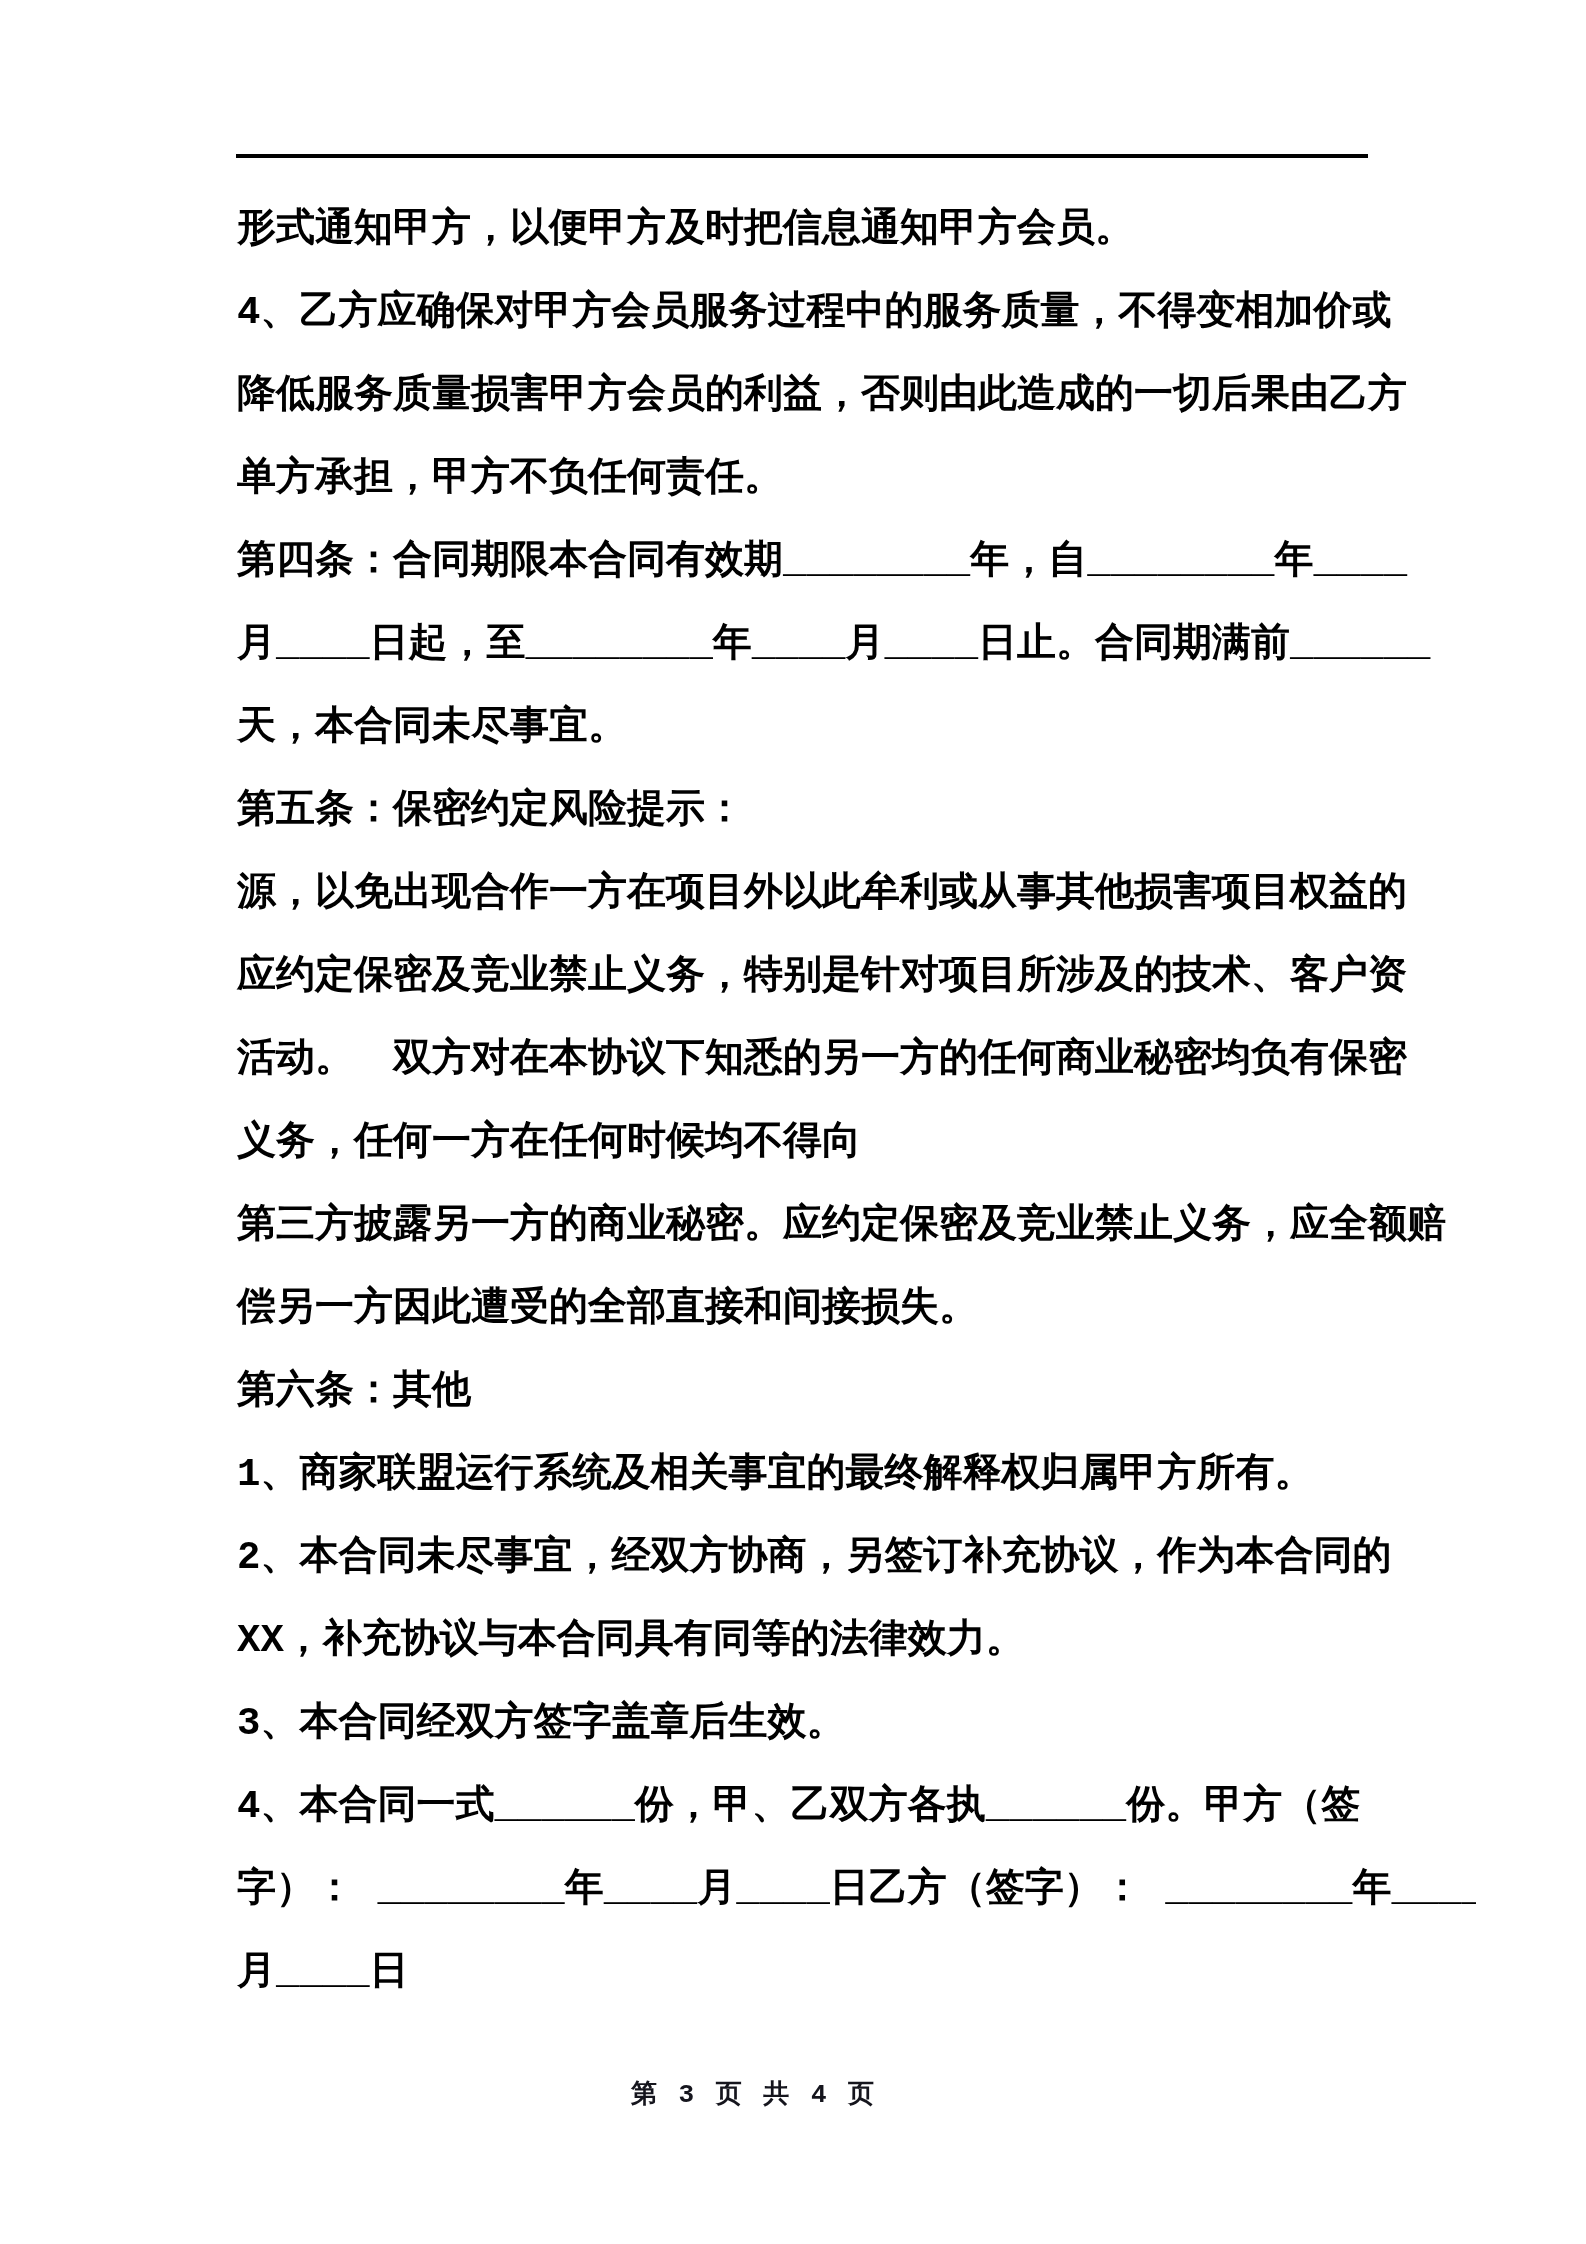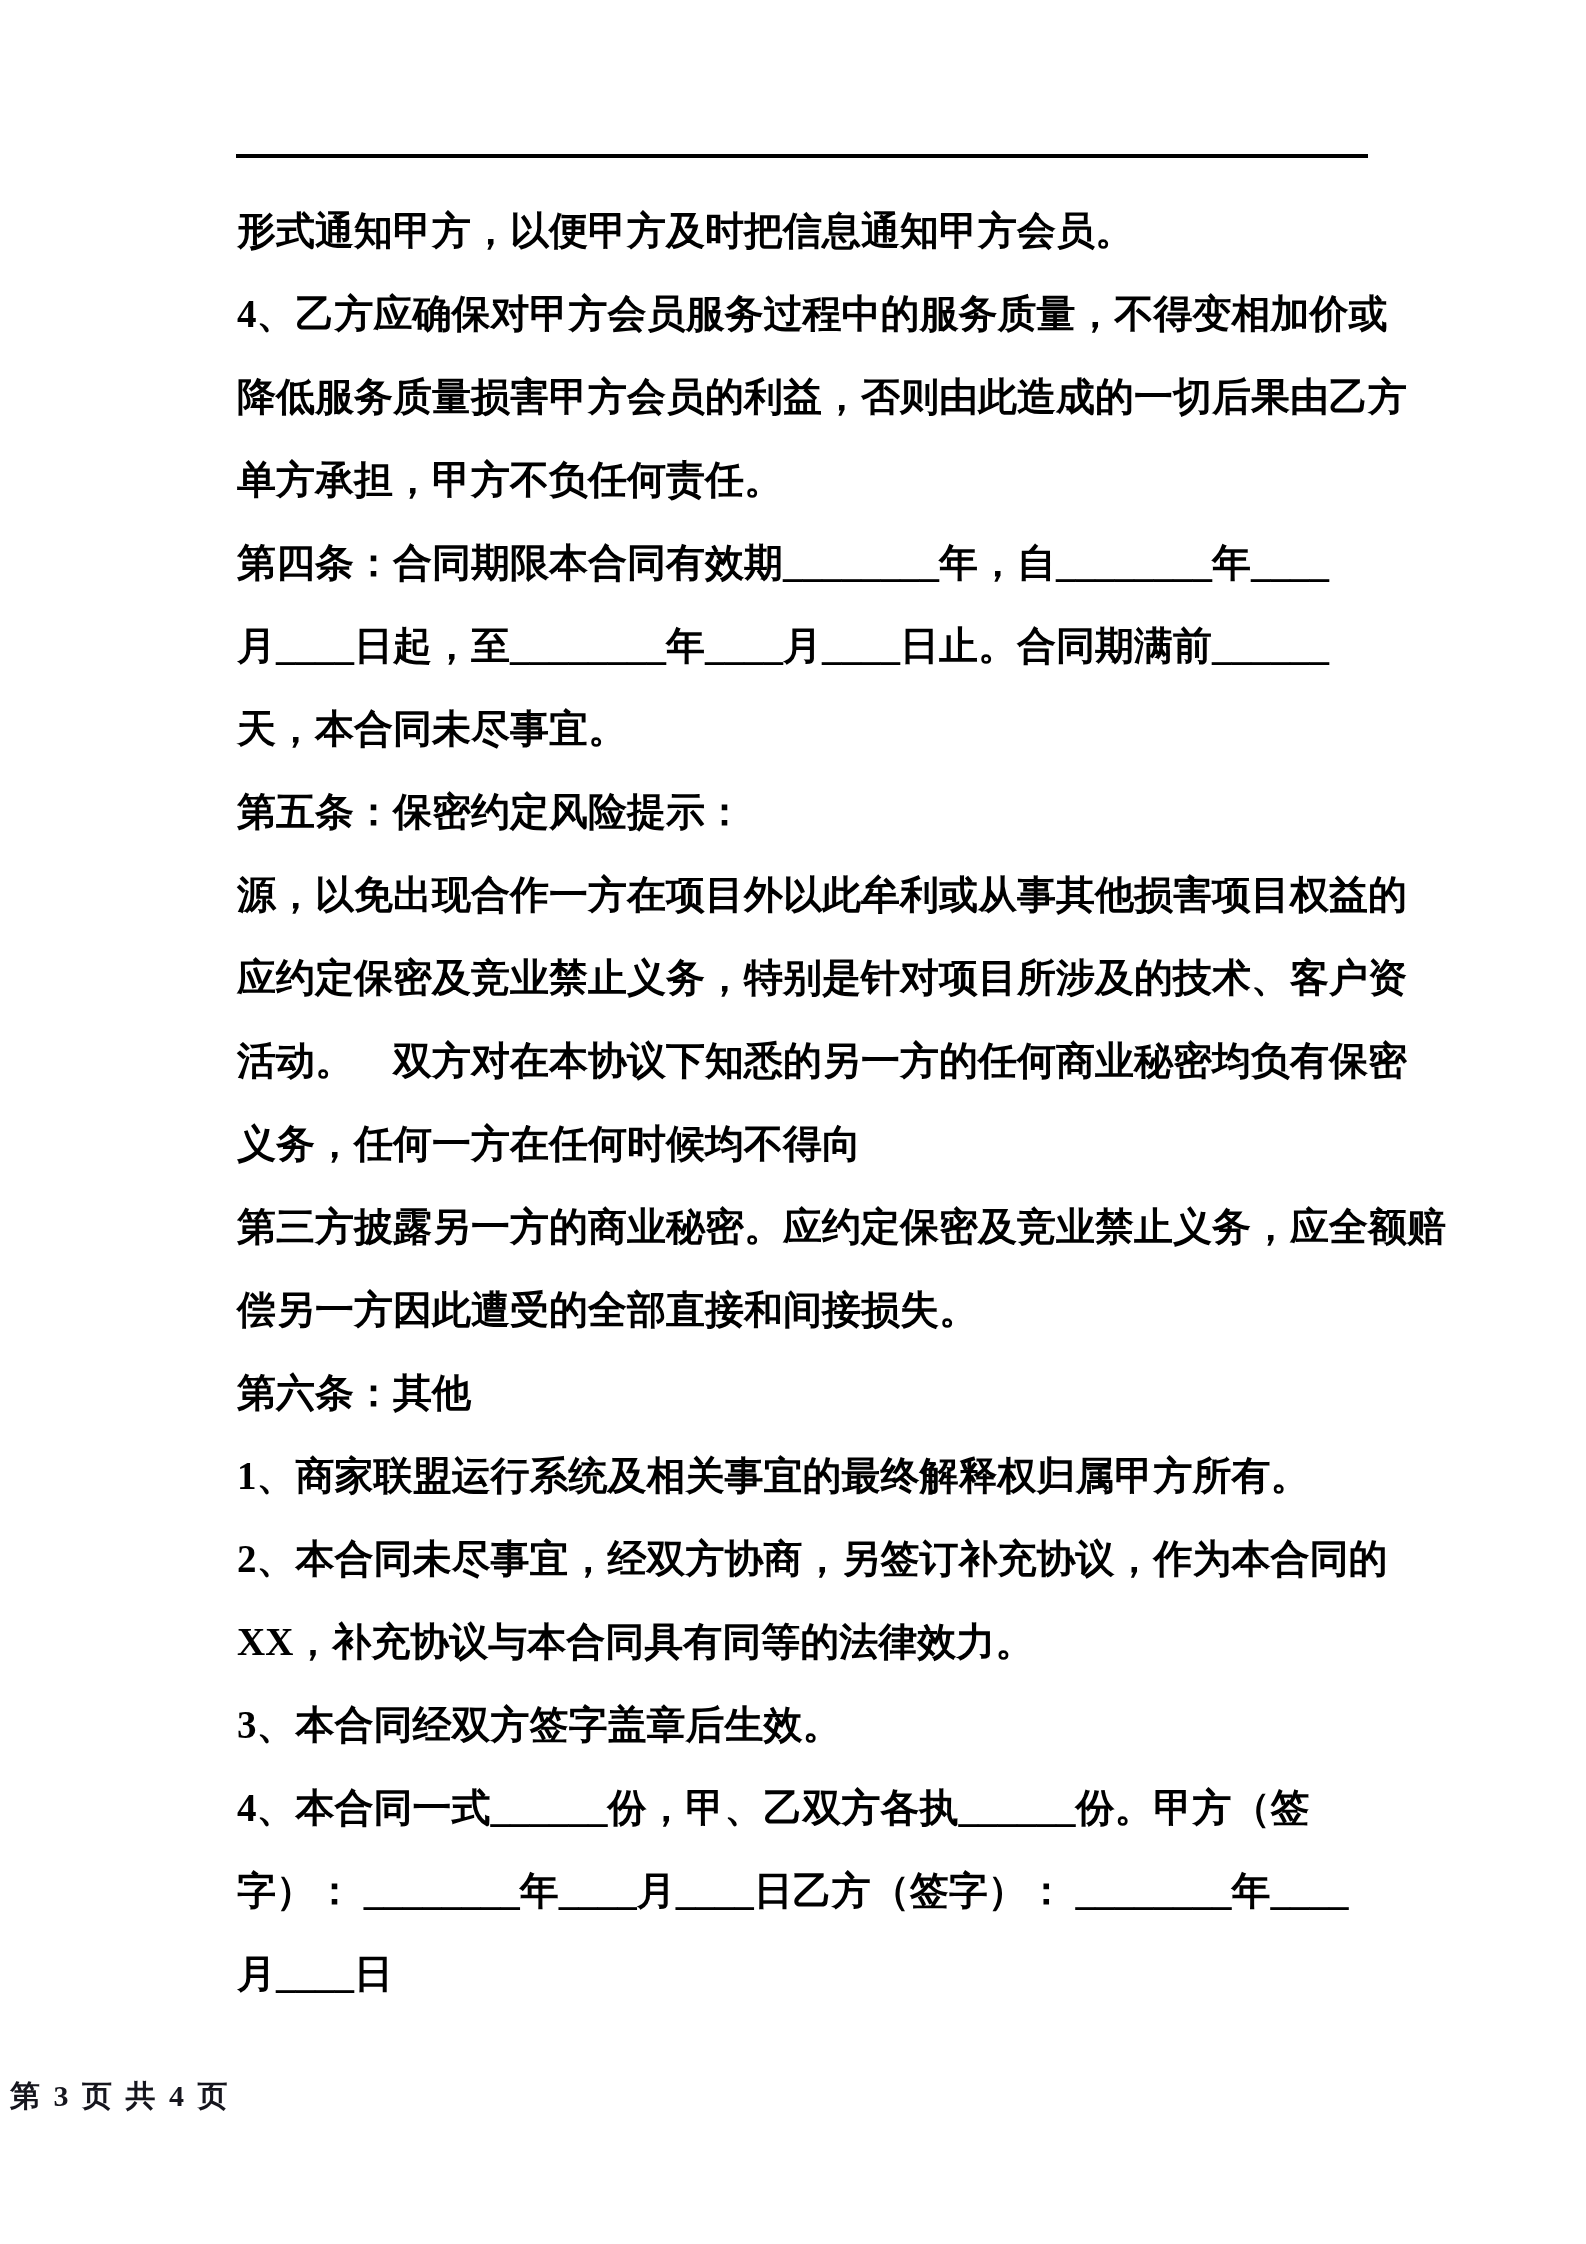--- a/index.html
+++ b/index.html
@@ -6,21 +6,21 @@
     margin: 0;
     padding: 0;
     background: #ffffff;
   }
   .page {
     position: relative;
     width: 1476px;
     height: 2244px;
     background: #ffffff;
     overflow: hidden;
-    font-family: Liberation Serif, serif;
+    font-family: Liberation Mono, monospace;
     color: #000000;
   }
   .header-rule {
     position: absolute;
     left: 236px;
     top: 154px;
     width: 1132px;
     height: 4px;
     background: #000000;
   }
@@ -34,24 +34,25 @@
     height: 83px;
     line-height: 83px;
     font-size: 39px;
     font-weight: bold;
     white-space: nowrap;
     letter-spacing: 0;
     color: #000000;
   }
   .page-footer {
     position: absolute;
-    left: 10px;
+    left: 16px;
     top: 2076px;
     width: 100%;
-    font-size: 30px;
+    text-align: center;
+    font-size: 26px;
     font-weight: bold;
     letter-spacing: 3px;
     color: #15151d;
   }
 </style>
 </head>
 <body>
 
 <div class="page">
 

